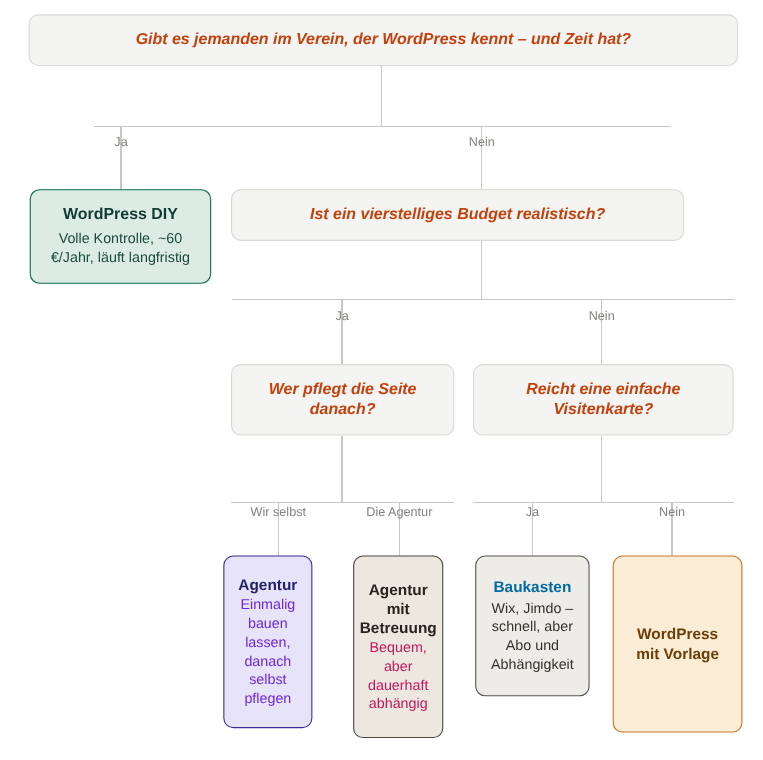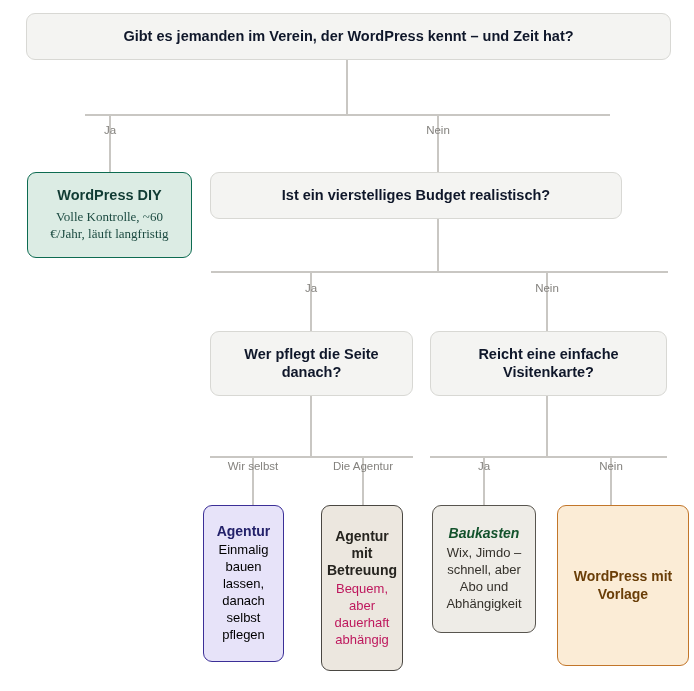--- a/index.html
+++ b/index.html
@@ -29,55 +29,56 @@
     line-height:1.22;
   }
   .node .desc{
     line-height:1.30;
   }
 
   
   .q{
     background:#f4f4f2;
     border:1px solid #d8d8d4;
-    color:#0f172a;
+    color:#c2410c;
+    font-style:italic;
   }
   .q .title{font-size:14.5px;font-weight:bold;}
 
   
   .leaf-green{
     background:#dcece4;
     border:1.6px solid #0d6b51;
     color:#123a33;
   }
   .leaf-green .title{font-size:14.5px;color:#103b33;}
-  .leaf-green .desc{font-size:13px;color:#1b4a40;margin-top:5px;font-family:Liberation Serif, serif;}
+  .leaf-green .desc{font-size:13px;color:#1b4a40;margin-top:5px;}
 
   .leaf-purple{
     background:#e7e3f9;
     border:1.6px solid #3b2f97;
     color:#24226b;
   }
   .leaf-purple .title{font-size:14px;color:#23216a;}
-  .leaf-purple .desc{font-size:13px;color:#000000;margin-top:2px;}
+  .leaf-purple .desc{font-size:13px;color:#6d28d9;margin-top:2px;}
 
   .leaf-beige{
     background:#ece7df;
     border:1.6px solid #4a4742;
     color:#2c2a26;
   }
   .leaf-beige .title{font-size:14px;color:#26241f;}
   .leaf-beige .desc{font-size:13px;color:#be185d;margin-top:2px;}
 
   .leaf-gray{
     background:#eeece7;
     border:1.6px solid #58554f;
     color:#2c2a26;
   }
-  .leaf-gray .title{font-size:14px;color:#14532d;font-style:italic;}
+  .leaf-gray .title{font-size:14px;color:#0369a1;}
   .leaf-gray .desc{font-size:13px;color:#34312b;margin-top:3px;}
 
   .leaf-orange{
     background:#fbecd6;
     border:1.6px solid #c2762a;
     color:#6b3f08;
   }
   .leaf-orange .title{font-size:14px;color:#6a3e08;}
   .leaf-orange .desc{font-size:13px;color:#74470d;margin-top:3px;}
 
@@ -160,17 +161,17 @@
   <div class="node leaf-beige" style="left:321px;top:505px;width:82px;height:166px;">
     <div class="title">Agentur mit Betreuung</div>
     <div class="desc">Bequem, aber dauerhaft abhängig</div>
   </div>
 
   <div class="node leaf-gray" style="left:432px;top:505px;width:104px;height:128px;">
     <div class="title">Baukasten</div>
     <div class="desc">Wix, Jimdo – schnell, aber Abo und Abhängigkeit</div>
   </div>
 
-  <div class="node leaf-orange" style="left:557px;top:505px;width:132px;height:161px;align-items:center;">
+  <div class="node leaf-orange" style="left:557px;top:505px;width:118px;height:161px;align-items:center;">
     <div class="title">WordPress mit Vorlage</div>
   </div>
 
 </div>
 
 </body></html>

